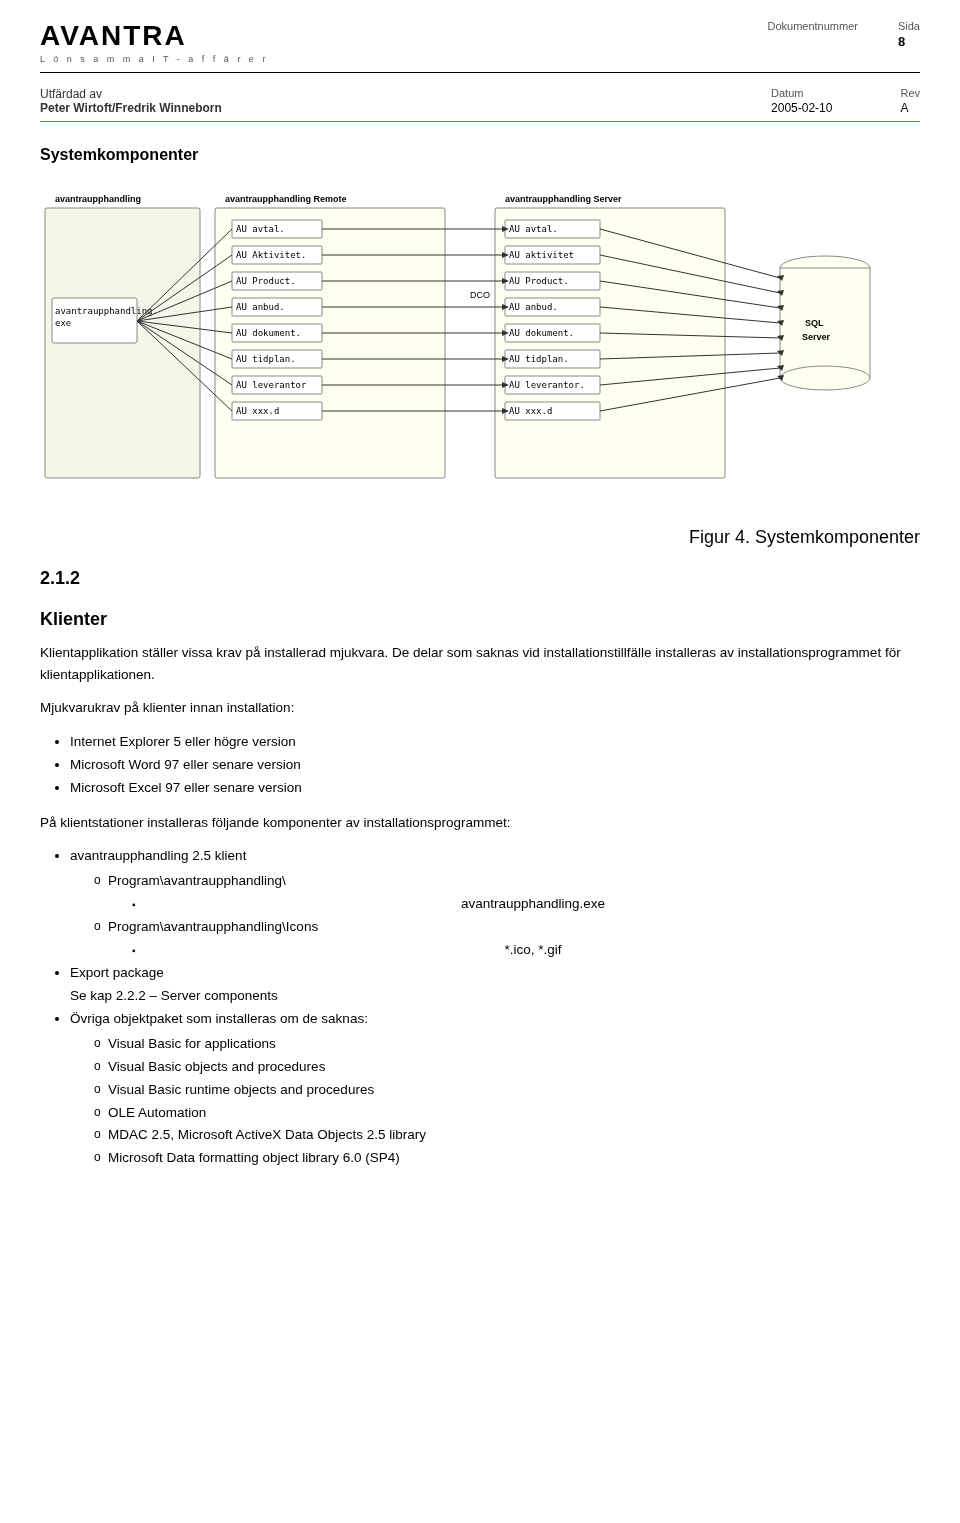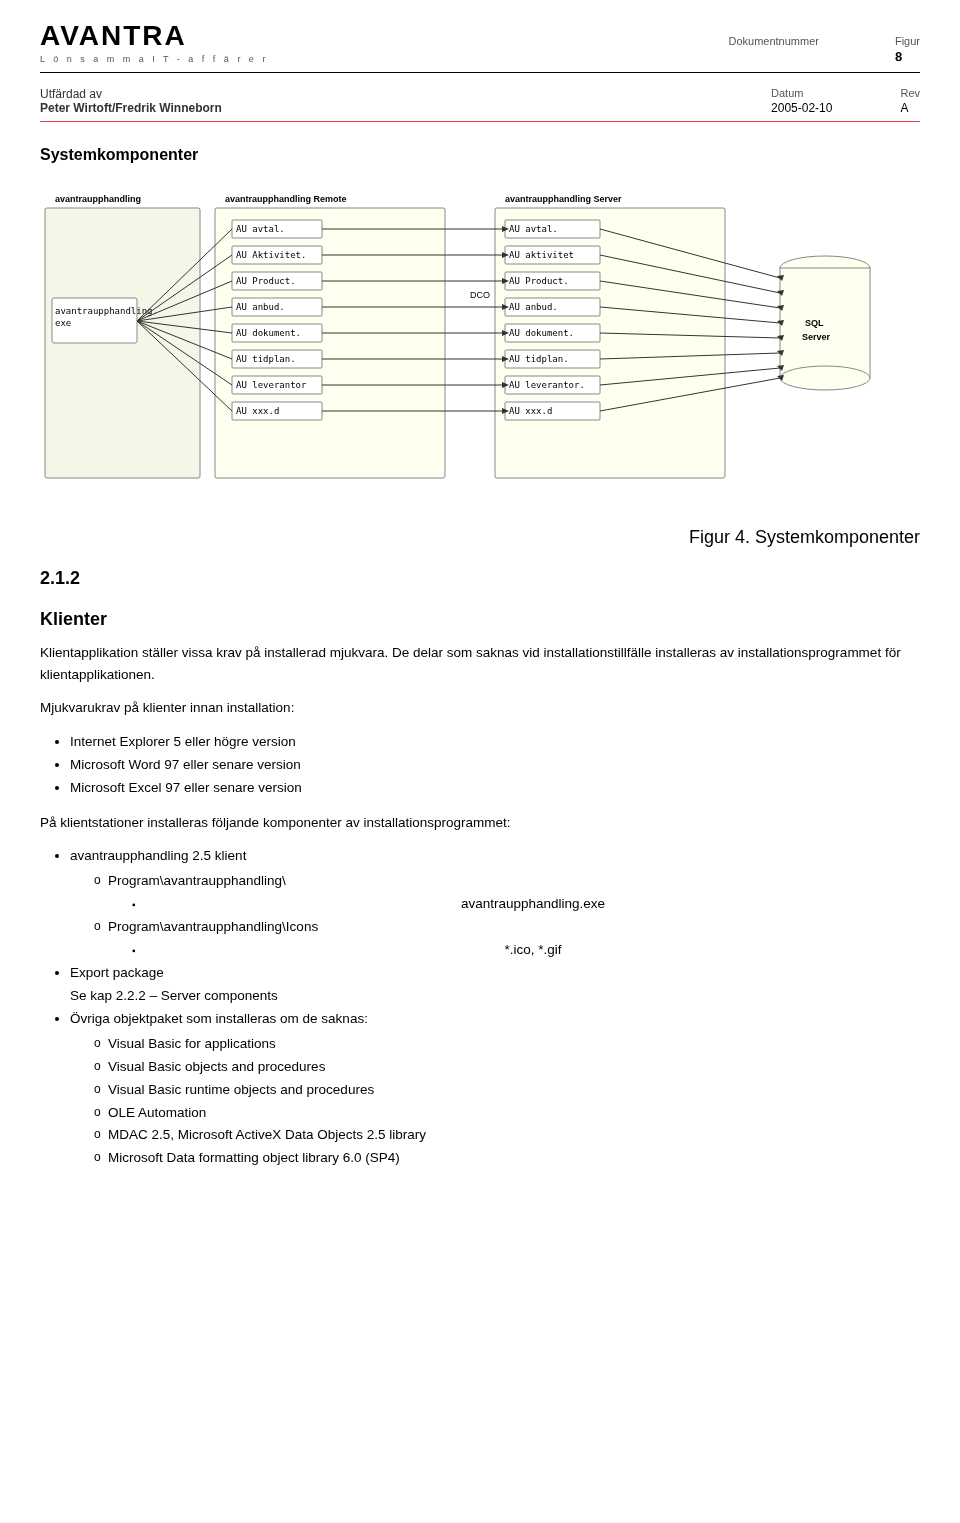--- a/index.html
+++ b/index.html
@@ -8,21 +8,21 @@
       font-size: 14px;
       background: #fff;
       color: #000;
       width: 960px;
       min-height: 1523px;
       padding: 20px 40px;
     }
     .header-top {
       display: flex;
       justify-content: space-between;
-      align-items: flex-end;
+      align-items: flex-start;
       border-bottom: 1px solid #000;
       padding-bottom: 8px;
       margin-bottom: 8px;
     }
     .logo-area {
       display: flex;
       flex-direction: column;
     }
     .logo-text {
       font-size: 28px;
@@ -32,21 +32,21 @@
       font-family: Arial Black, Arial, sans-serif;
     }
     .logo-slogan {
       font-size: 9px;
       letter-spacing: 3px;
       color: #555;
       margin-top: 2px;
     }
     .header-right {
       display: flex;
-      gap: 76px;
+      gap: 40px;
       font-size: 12px;
     }
     .header-right-col {
       display: flex;
       flex-direction: column;
       gap: 2px;
     }
     .header-right-col .label {
       color: #555;
       font-size: 11px;
@@ -205,21 +205,21 @@
   <div class="logo-area">
     <div class="logo-text">AVANTRA</div>
     <div class="logo-slogan">L ö n s a m m a   I T - a f f ä r e r</div>
   </div>
   <div class="header-right">
     <div class="header-right-col">
       <span class="label">Dokumentnummer</span>
       <span class="value"></span>
     </div>
     <div class="header-right-col">
-      <span class="label">Figur</span>
+      <span class="label">Sida</span>
       <span class="value">8</span>
     </div>
   </div>
 </div>
 
 <div class="header-bottom">
   <div class="header-bottom-left">
     <span>Utfärdad av</span><br>
     <strong>Peter Wirtoft/Fredrik Winneborn</strong>
   </div>

